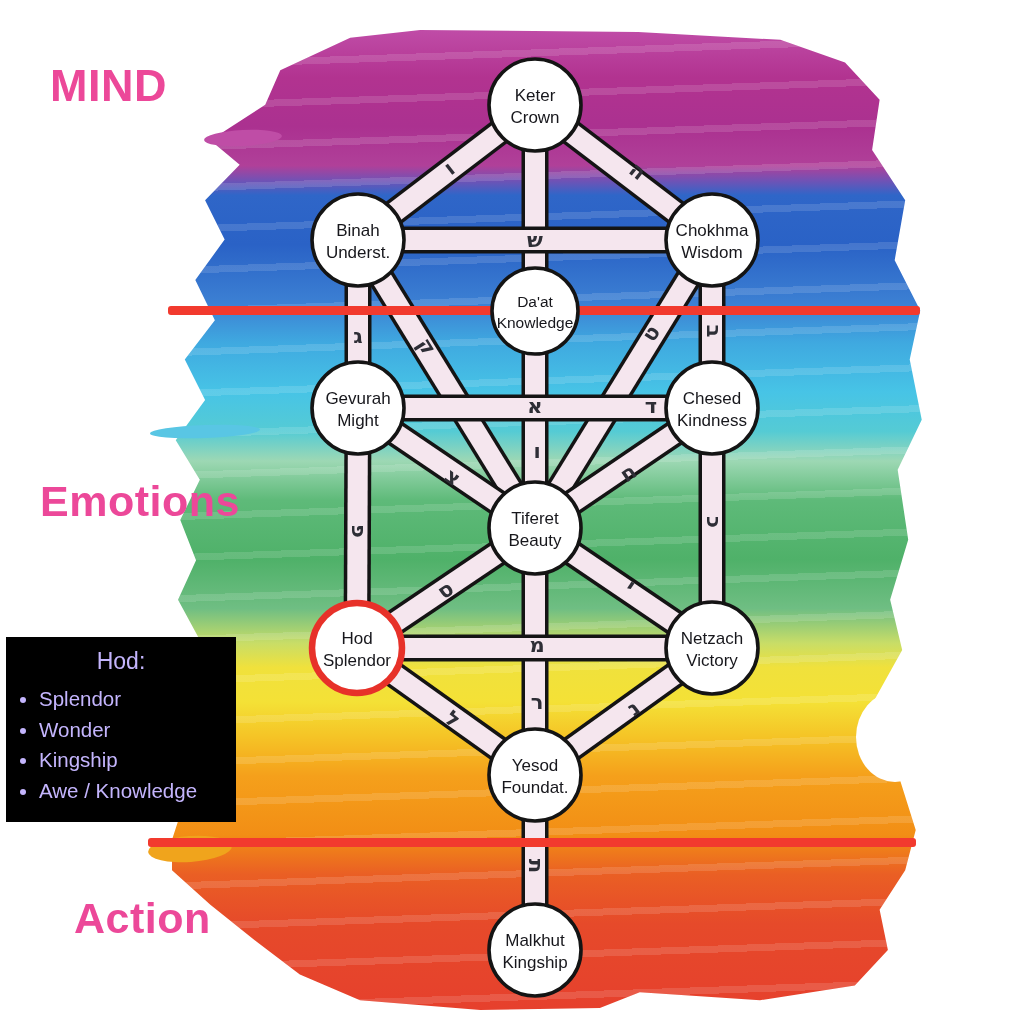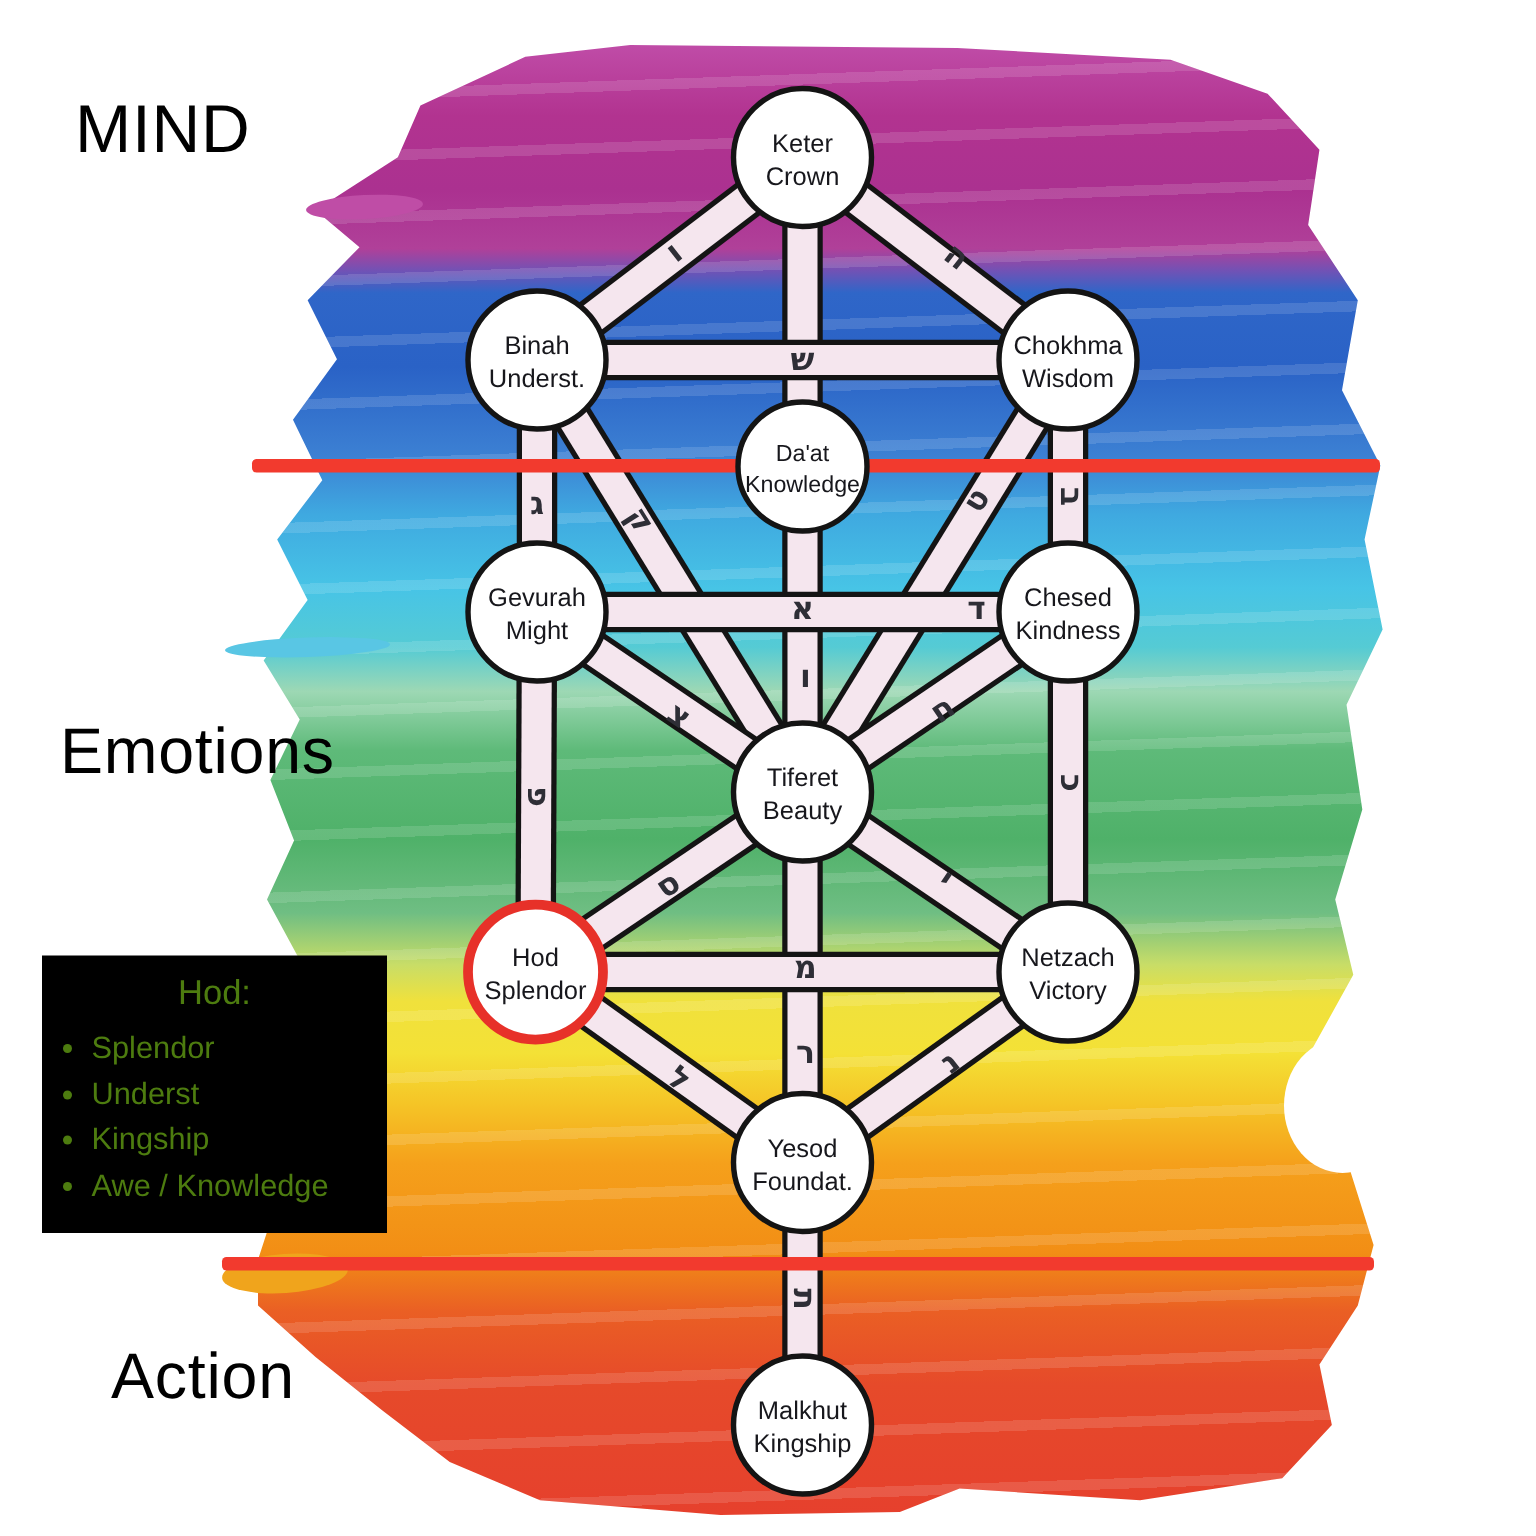--- a/index.html
+++ b/index.html
@@ -16,26 +16,26 @@
         3.7% 62.2%,0.8% 58.1%,3.2% 54.1%,1.1% 50%,3.7% 45.9%,0.5% 41.9%,4.4% 37.8%,
         1.7% 33.7%,5.7% 29.7%,3.1% 25.6%,7% 21.5%,4.4% 17.5%,9% 13.9%,5.1% 11.4%,
         12.4% 7.8%,14.4% 4.3%);}
   .wash::after{content:"";position:absolute;inset:0;
         background:repeating-linear-gradient(178deg,rgba(255,255,255,0) 0 34px,rgba(255,255,255,.13) 34px 41px);}
   .streaks{position:absolute;inset:0;pointer-events:none;}
   .streak{position:absolute;border-radius:50%;}
   svg.tree{position:absolute;left:0;top:0;}
   .letter{font-family:"DejaVu Sans",sans-serif;font-size:21px;font-weight:600;fill:#2e2e36;}
   .nodelabel{font-family:"Liberation Sans",sans-serif;fill:#17171c;text-anchor:middle;}
-  .side-label{position:absolute;color:#000000;font-weight:400;letter-spacing:.5px;}
+  .side-label{position:absolute;color:#ec4899;font-weight:700;letter-spacing:.5px;}
   .label-mind{left:50px;top:60px;font-size:45px;}
   .label-emotions{left:40px;top:477px;font-size:43px;}
   .label-action{left:74px;top:894px;font-size:43px;}
-  .hod-box{position:absolute;left:28px;top:637px;width:230px;height:185px;background:#000000;
-           color:#4d7c0f;box-sizing:border-box;padding-top:11px;}
+  .hod-box{position:absolute;left:6px;top:637px;width:230px;height:185px;background:#000000;
+           color:#c4b5fd;box-sizing:border-box;padding-top:11px;}
   .hod-box h3{margin:0;text-align:center;font-size:23px;font-weight:400;}
   .hod-box ul{margin:9px 0 0;padding-left:33px;list-style:disc;font-size:20.5px;line-height:30.5px;font-weight:400;}
 </style>
 </head>
 <body>
 
 <div class="stage">
   <div class="wash" style="background: linear-gradient(rgb(192, 77, 168) 0%, rgb(178, 51, 144) 5%, rgb(171, 49, 144) 10%, rgb(176, 64, 153) 14%, rgb(113, 82, 181) 15.5%, rgb(47, 102, 200) 17%, rgb(42, 98, 198) 22%, rgb(60, 128, 211) 28%, rgb(63, 169, 224) 32%, rgb(71, 196, 230) 37%, rgb(85, 203, 212) 41%, rgb(157, 216, 180) 44%, rgb(94, 186, 121) 48%, rgb(79, 177, 105) 54%, rgb(111, 190, 131) 59%, rgb(200, 221, 103) 62.5%, rgb(240, 225, 60) 65%, rgb(244, 225, 54) 68.5%, rgb(245, 196, 38) 72%, rgb(245, 160, 27) 76%, rgb(242, 142, 21) 82%, rgb(234, 95, 36) 86%, rgb(230, 74, 42) 91%, rgb(230, 64, 45) 100%);"></div>
   <div class="streaks">
       <div class="streak" style="left: 150px; top: 425px; width: 110px; height: 13px; background: rgb(89, 198, 228); transform: rotate(-2deg);"></div>
@@ -166,18 +166,18 @@
     </svg>
 
   <div class="side-label label-mind">MIND</div>
   <div class="side-label label-action">Action</div>
   <div class="side-label label-emotions">Emotions</div>
 
   <div class="hod-box">
     <h3>Hod:</h3>
     <ul>
       <li>Splendor</li>
-      <li>Underst</li>
+      <li>Wonder</li>
       <li>Kingship</li>
       <li>Awe / Knowledge</li>
     </ul>
   </div>
 </div>
 
 </body></html>

